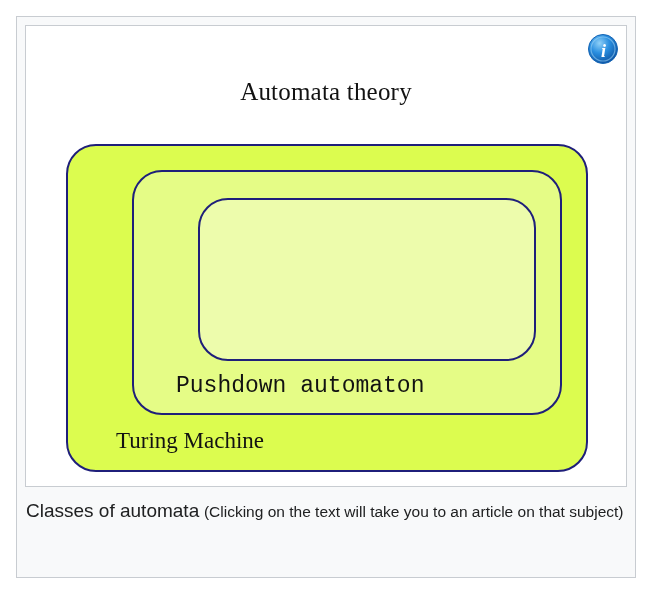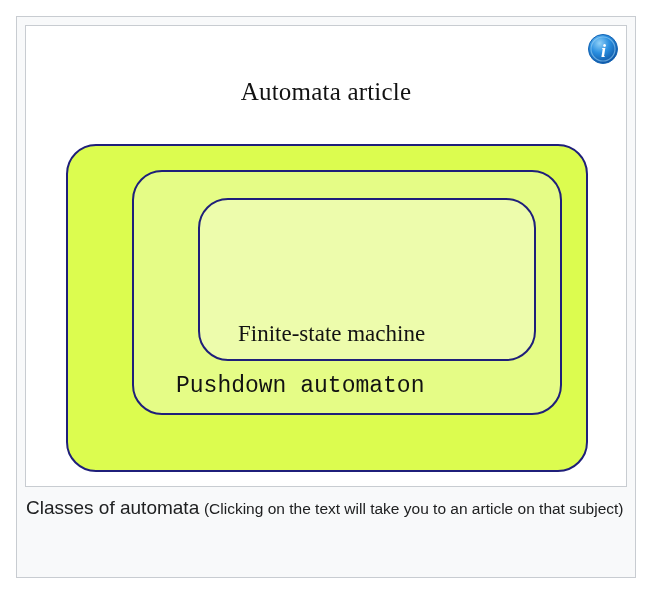--- a/index.html
+++ b/index.html
@@ -123,21 +123,21 @@
   }
   .label-l4 { left: 36px; bottom: 12px; }
 
   
   .caption {
     position: absolute;
     left: 9px;
     top: 478px;
     right: 9px;
     font-size: 17px;
-    line-height: 26px;
+    line-height: 32px;
     color: #202122;
   }
   .caption-title {
     font-size: 19px;
     color: #202122;
   }
   .caption-note {
     font-size: 15.5px;
     color: #202122;
   }
@@ -159,29 +159,29 @@
           </radialGradient>
         </defs>
         <circle cx="16" cy="16" r="14.5" fill="url(#ibg)" stroke="#1565b5" stroke-width="1"></circle>
         <circle cx="16" cy="16" r="12" fill="none" stroke="#9fd6f8" stroke-width="1.2" opacity=".55"></circle>
         <text x="16.5" y="23.5" text-anchor="middle" font-family="Liberation Serif, serif" font-size="18" font-style="italic" font-weight="bold" fill="#ffffff">i</text>
       </svg>
     </span>
 
     <div class="diagram">
 
-      <div class="diagram-title">Automata article</div>
+      <div class="diagram-title">Automata theory</div>
 
       <div class="box box-l1" style="background: rgb(220, 252, 79); border-color: rgb(31, 31, 122);">
+        <span class="box-label label-l1">Turing Machine</span>
 
         <div class="box box-l2" style="background: rgb(229, 252, 134); border-color: rgb(31, 31, 122);">
           <span class="box-label label-l2">Pushdown automaton</span>
 
           <div class="box box-l3" style="background: rgb(237, 252, 172); border-color: rgb(31, 31, 122);">
-            <span class="box-label label-l3">Finite-state machine</span>
 
           </div>
         </div>
       </div>
 
     </div>
   </div>
 
   <div class="caption">
     <span class="caption-title">Classes of automata</span>

